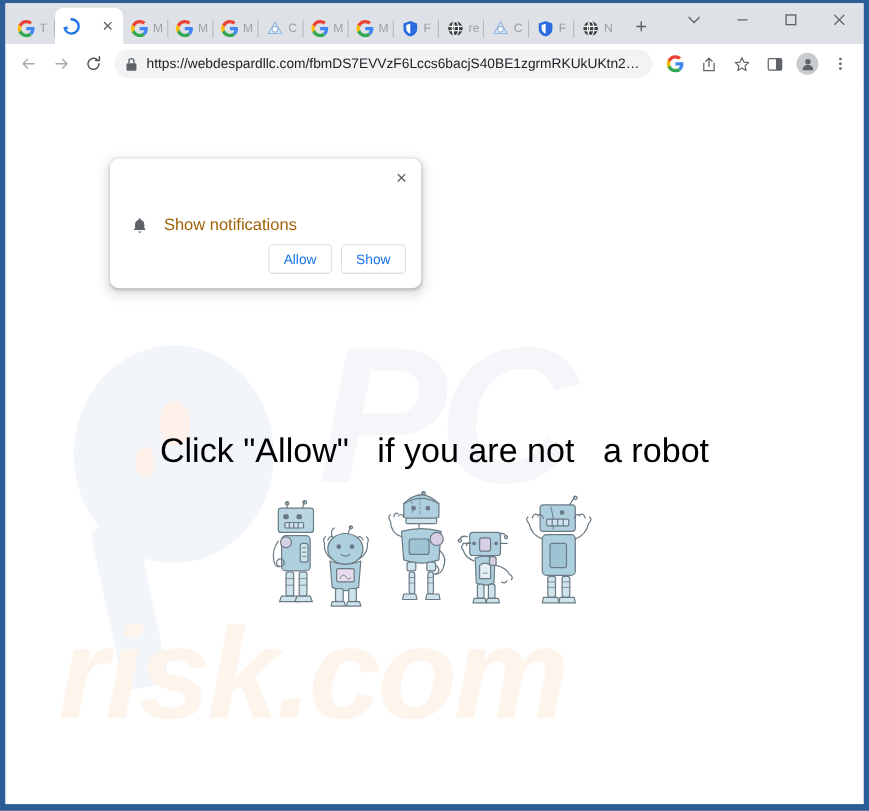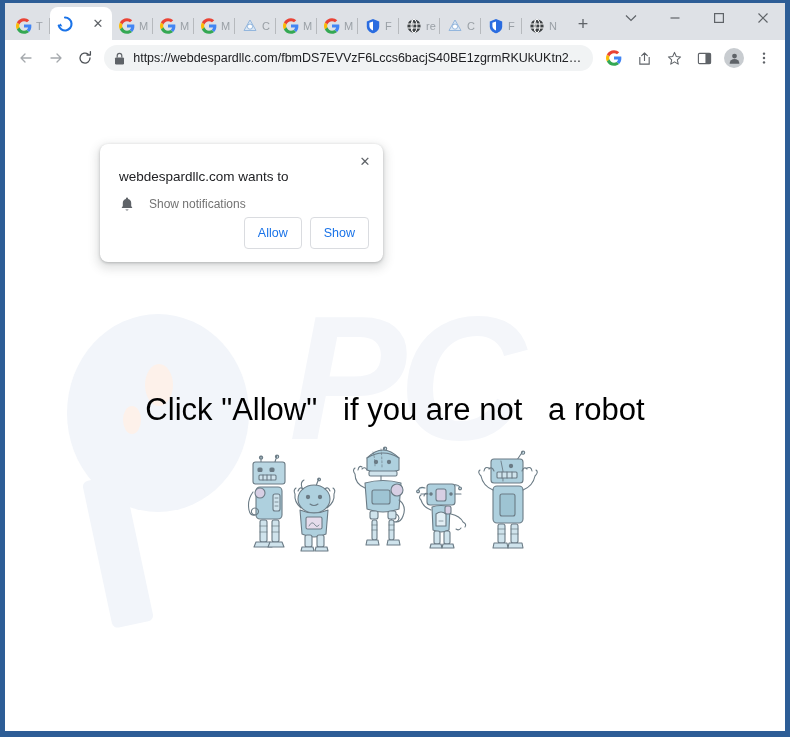--- a/index.html
+++ b/index.html
@@ -142,27 +142,27 @@
   }
   #bubble-title{
     position:absolute;left:19px;top:25px;right:36px;
     font-size:13.5px;color:#202124;line-height:1.2;
   }
   #bubble-perm{
     position:absolute;left:19px;top:52px;display:flex;align-items:center;
   }
   #bell{width:16px;height:16px;display:block;color:#5f6368;}
   #bubble-perm-label{
-    margin-left:14px;font-size:12px;color:#737373;
+    margin-left:14px;font-size:15px;color:#a16207;
   }
   #bubble-actions{
     position:absolute;right:14px;bottom:13px;display:flex;gap:8px;
   }
   .bbtn{
-    min-width:55px;height:32px;padding:0 13px;
+    min-width:55px;height:27px;padding:0 13px;
     border:1px solid #dadce0;border-radius:4px;background:#ffffff;
     color:#1a73e8;font-size:12.5px;
     display:flex;align-items:center;justify-content:center;
     font-family:"Liberation Sans", sans-serif;cursor:pointer;
   }
 </style>
 </head>
 <body>
 
 <div id="window">
@@ -384,20 +384,21 @@
     </div>
   </div>
 
   <div id="page">
 
     <div id="wm-circle"></div>
     <div id="wm-dot1"></div>
     <div id="wm-dot2"></div>
     <div id="wm-handle"></div>
     <div id="wm-pc">PC</div>
+    <div id="wm-risk">risk.com</div>
 
     <div id="headline">Click "Allow"   if you are not   a robot</div>
 
     <div id="robots">
       <svg viewBox="0 0 312 118" width="312" height="118">
         <g stroke="#6b7b85" stroke-width="1.1" fill="#b9d6e2" stroke-linejoin="round" stroke-linecap="round">
 
           <g>
             <path d="M22 18 L22 12 M22 12 a1.6 1.6 0 1 0 .1 0" fill="#cfe3ec"></path>
             <path d="M36 18 L38 11 M38 11 a1.6 1.6 0 1 0 .1 0" fill="#cfe3ec"></path>
@@ -497,21 +498,20 @@
             <path d="M259 85 h7 M259 90 h7 M272 85 h7 M272 90 h7" stroke-width=".7"></path>
             <path d="M255 99 h13 l1 5 h-15 z" fill="#cfe3ec"></path>
             <path d="M270 99 h13 l1 5 h-15 z" fill="#cfe3ec"></path>
           </g>
         </g>
       </svg>
     </div>
 
     <div id="bubble">
       <div id="bubble-close">✕</div>
-      <div id="bubble-title">webdespardllc.com wants to</div>
       <div id="bubble-perm">
         <span id="bell">
           <svg width="16" height="16" viewBox="0 0 16 16">
               <path d="M8 1.4 a1.1 1.1 0 0 1 1.1 1.1 v.5 a4.2 4.2 0 0 1 3.1 4 v3 l1.2 2.1 h-10.8 l1.2 -2.1 v-3 a4.2 4.2 0 0 1 3.1 -4 v-.5 A1.1 1.1 0 0 1 8 1.4 z" fill="#5f6368"></path>
               <path d="M6.4 13.4 a1.7 1.7 0 0 0 3.2 0 z" fill="#5f6368"></path>
             </svg>
         </span>
         <span id="bubble-perm-label">Show notifications</span>
       </div>
       <div id="bubble-actions">

